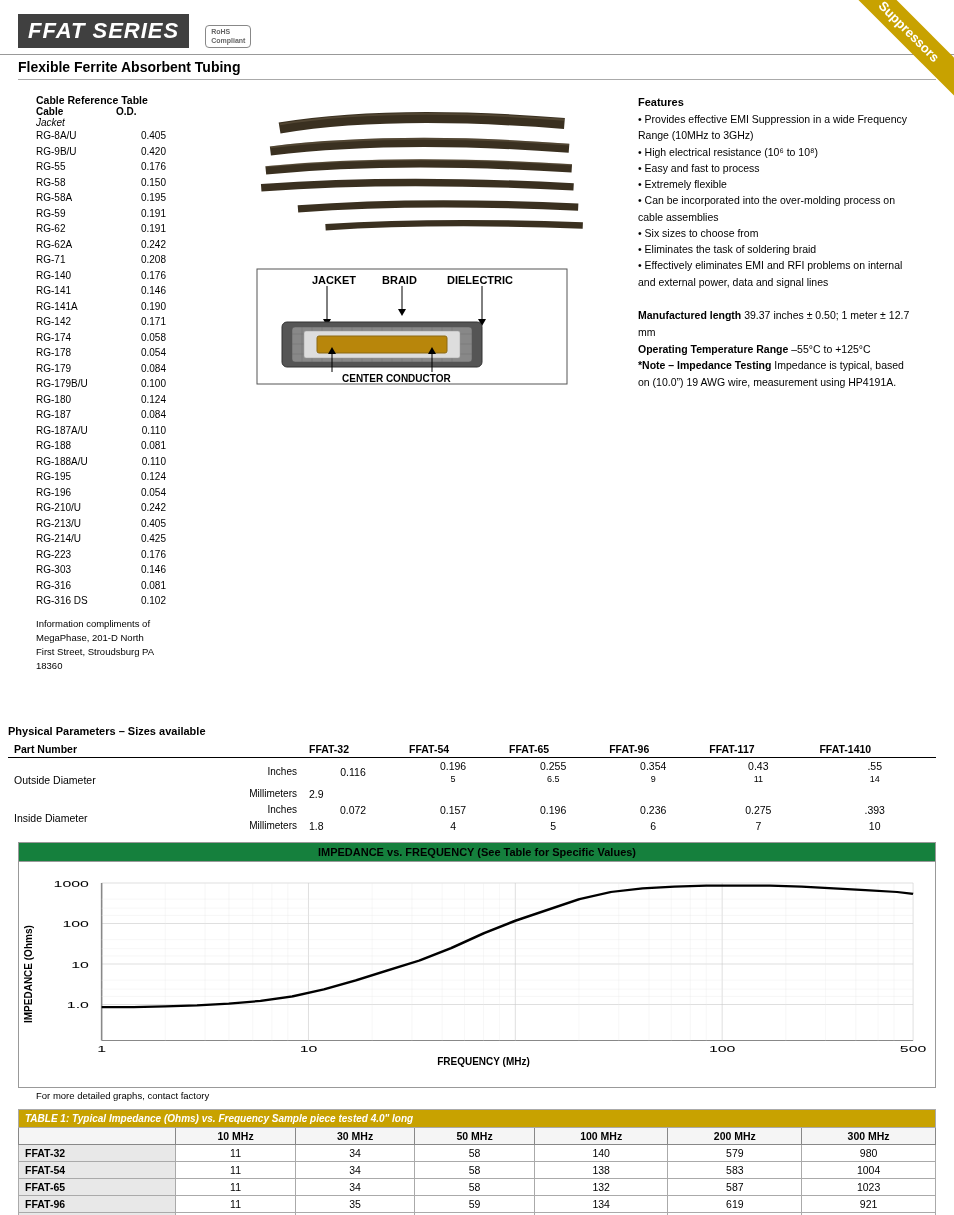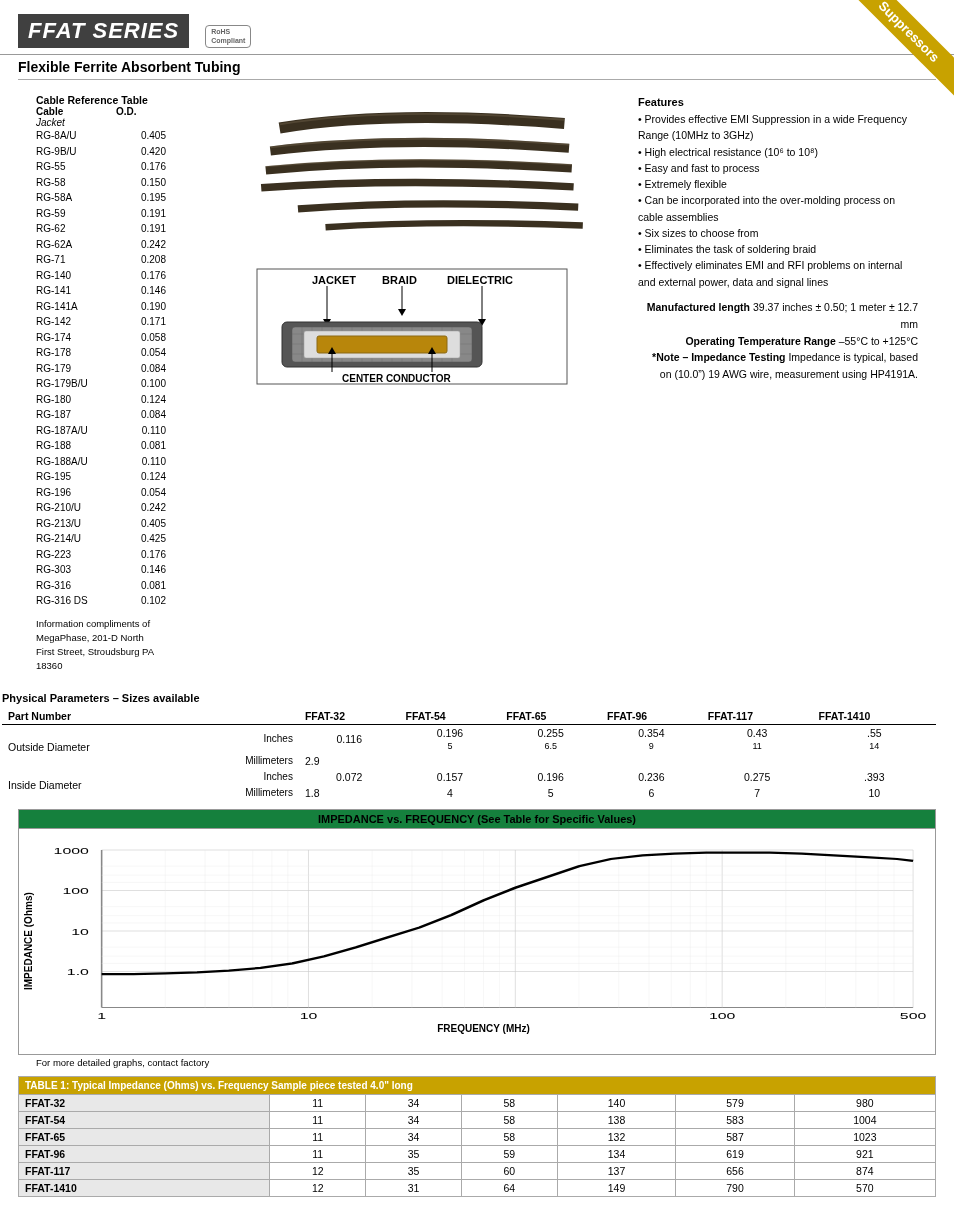--- a/index.html
+++ b/index.html
@@ -111,24 +111,23 @@
       font-size: 11px;
     }
     .features-section ul {
       padding-left: 0;
       list-style: none;
     }
     .features-section ul li::before {
       content: "• ";
     }
     .manufactured-section {
-      margin-top: 9px;
+      margin-top: 17px;
       font-size: 10.5px;
       line-height: 1.6;
-      text-align: right;
     }
     .manufactured-section b { font-weight: bold; }
     .cable-ref-title {
       font-size: 10.5px;
       font-weight: bold;
     }
     .cable-ref-cols {
       display: flex;
       font-size: 10px;
     }
@@ -148,21 +147,22 @@
     }
 
     .info-compliments {
       margin-top: 8px;
       font-size: 9.5px;
       line-height: 1.5;
     }
 
     
     .phys-section {
-      padding: 8px 18px 0 2px;
+      padding: 8px 18px 0 8px;
+      margin-top: 33px;
     }
     .phys-title {
       font-weight: bold;
       font-size: 11px;
       margin-bottom: 4px;
     }
     .phys-table {
       border-collapse: collapse;
       width: 100%;
       font-size: 10.5px;
@@ -646,22 +646,31 @@
       <div class="x-axis-label">FREQUENCY (MHz)</div>
     </div>
   </div>
   <div class="chart-note">For more detailed graphs, contact factory</div>
 </div>
 
 <div class="imp-table-section">
   <table class="imp-table">
     <thead>
       <tr>
-        <td colspan="7" class="imp-table-header-row" style="background:#c8a200;color:#fff;padding:3px 6px;font-weight:bold;font-size:10px;">TABLE 1: Typical Impedance (Ohms) vs. Frequency  Sample piece tested 4.0" long</td>
+        <td colspan="7" class="imp-table-header-row" style="background:#c8a200;color:#fff;padding:3px 6px;font-weight:bold;font-size:10px;font-style:italic;">TABLE 1: Typical Impedance (Ohms) vs. Frequency  Sample piece tested 4.0" long</td>
       </tr>
+      <tr id="imp-table-header-row">
+          <th></th>
+          <th>10 MHz</th>
+          <th>30 MHz</th>
+          <th>50 MHz</th>
+          <th>100 MHz</th>
+          <th>200 MHz</th>
+          <th>300 MHz</th>
+        </tr>
     </thead>
     <tbody id="imp-table-body">
         <tr>
           <td>FFAT-32</td>
           <td>11</td>
           <td>34</td>
           <td>58</td>
           <td>140</td>
           <td>579</td>
           <td>980</td>

